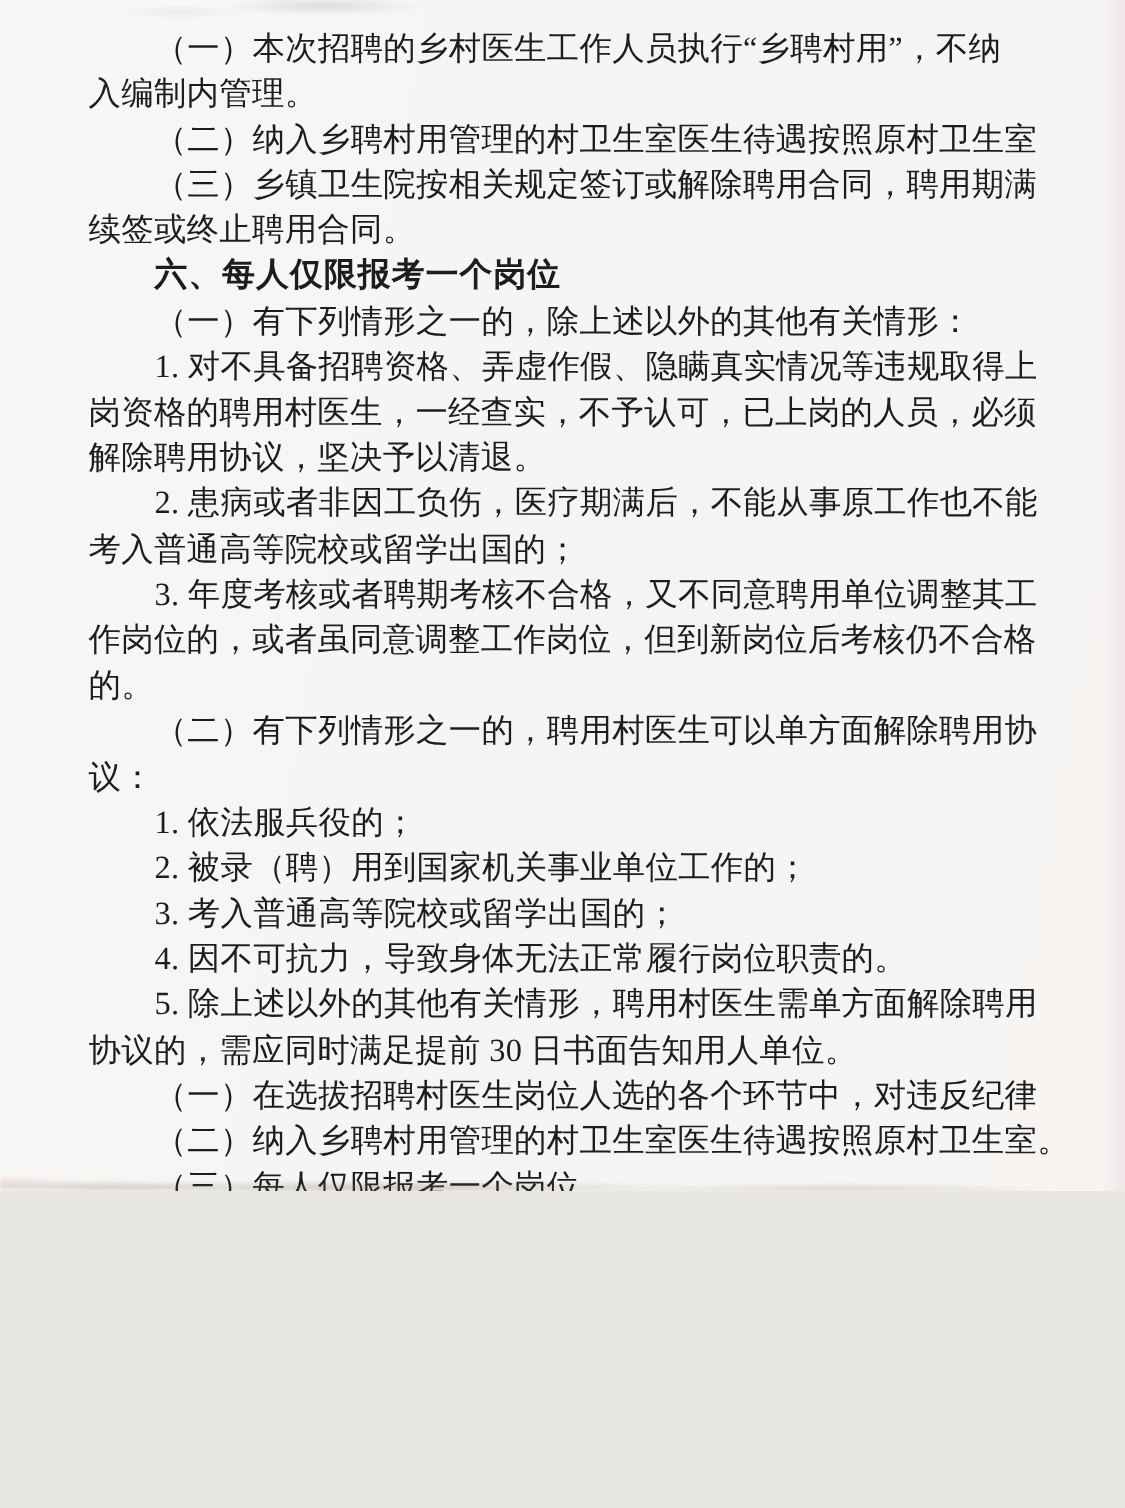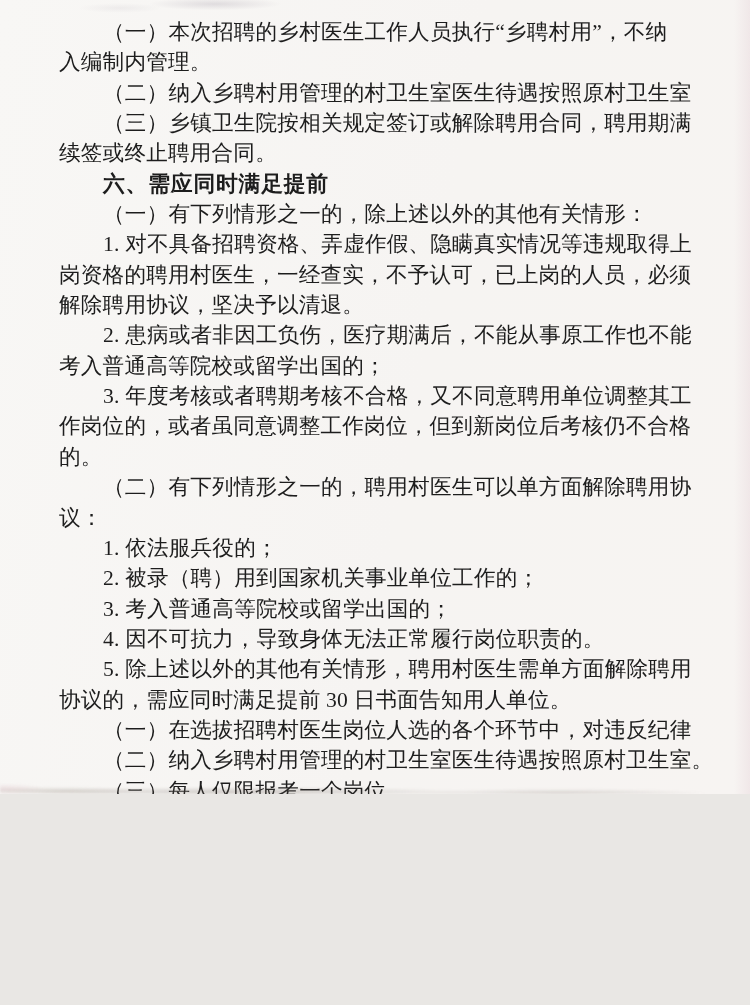--- a/index.html
+++ b/index.html
@@ -74,21 +74,21 @@
 </head>
 <body>
 
 <div class="page">
   <div class="content">
       <div class="line indent">（一）本次招聘的乡村医生工作人员执行“乡聘村用”，不纳</div>
       <div class="line">入编制内管理。</div>
       <div class="line indent">（二）纳入乡聘村用管理的村卫生室医生待遇按照原村卫生室</div>
       <div class="line indent">（三）乡镇卫生院按相关规定签订或解除聘用合同，聘用期满</div>
       <div class="line">续签或终止聘用合同。</div>
-      <div class="line indent heading">六、需应同时满足提前</div>
+      <div class="line indent heading">六、每人仅限报考一个岗位</div>
       <div class="line indent">（一）有下列情形之一的，除上述以外的其他有关情形：</div>
       <div class="line indent">1. 对不具备招聘资格、弄虚作假、隐瞒真实情况等违规取得上</div>
       <div class="line">岗资格的聘用村医生，一经查实，不予认可，已上岗的人员，必须</div>
       <div class="line">解除聘用协议，坚决予以清退。</div>
       <div class="line indent">2. 患病或者非因工负伤，医疗期满后，不能从事原工作也不能</div>
       <div class="line">考入普通高等院校或留学出国的；</div>
       <div class="line indent">3. 年度考核或者聘期考核不合格，又不同意聘用单位调整其工</div>
       <div class="line">作岗位的，或者虽同意调整工作岗位，但到新岗位后考核仍不合格</div>
       <div class="line">的。</div>
       <div class="line indent">（二）有下列情形之一的，聘用村医生可以单方面解除聘用协</div>

